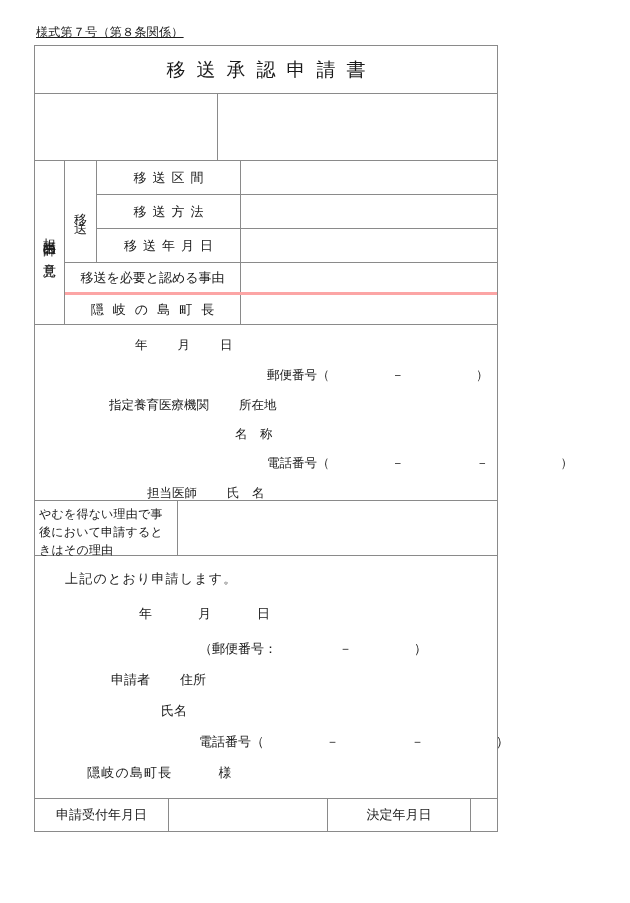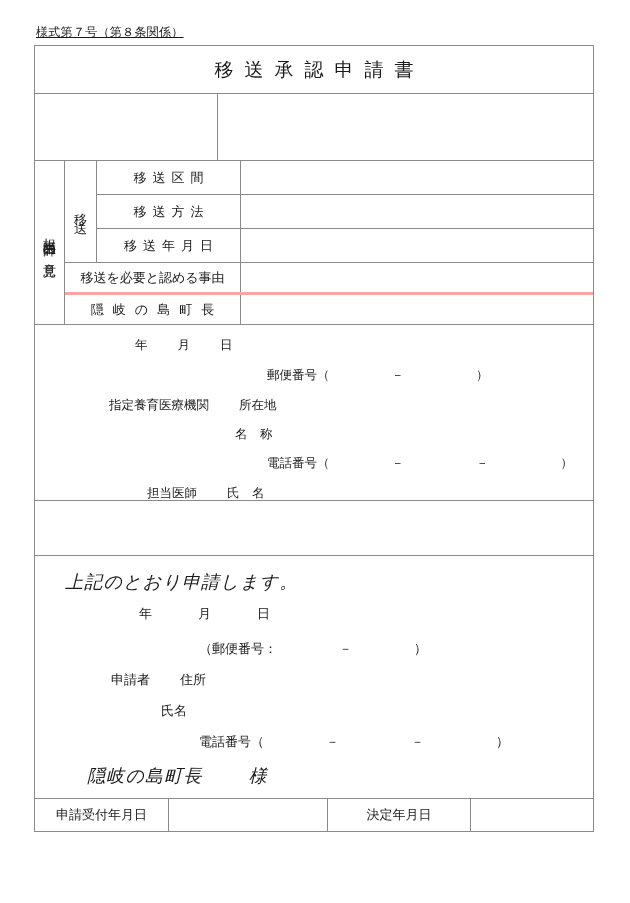--- a/index.html
+++ b/index.html
@@ -32,21 +32,21 @@
     letter-spacing: 0.3px;
     white-space: nowrap;
     text-decoration: underline;
   }
 
   
   .frame {
     position: absolute;
     left: 34px;
     top: 45px;
-    width: 560px;
+    width: 464px;
     border: 1px solid #8a8a8a;
     border-collapse: collapse;
     box-sizing: border-box;
   }
 
   .row {
     display: flex;
     border-bottom: 1px solid #8a8a8a;
     box-sizing: border-box;
   }
@@ -177,21 +177,21 @@
   }
   .reason-value { flex: 1; }
 
   
   .decl-block {
     position: relative;
     height: 242px;
     border-bottom: 1px solid #8a8a8a;
     font-size: 13px;
   }
-  .decl-head { font-size: 18px; letter-spacing: 1.2px; font-style: italic; }
+  .decl-head { font-size: 13px; letter-spacing: 1.2px; }
 
   
   .foot-row { display: flex; height: 32px; }
   .f-label1 { width: 134px; }
   .f-val1   { width: 159px; }
   .f-label2 { width: 143px; }
   .f-val2   { flex: 1; }
   .foot-row .cell { font-size: 13px; }
 </style>
 </head>
@@ -276,20 +276,25 @@
       <div class="ln" style="left:200px; top:101px;">名　称</div>
       <div class="ln" style="left:232px; top:130px;">
         <span>電話番号（</span><span class="gap-l"></span><span>－</span><span class="gap-xl"></span><span>－</span><span class="gap-xl"></span><span>）</span>
       </div>
       <div class="ln" style="left:112px; top:160px;">
         <span>担当医師</span><span class="gap-s"></span><span>氏　名</span>
       </div>
     </div>
 
     <div class="reason-row">
+      <div class="reason-label">
+        <div>やむを得ない理由で事</div>
+        <div>後において申請すると</div>
+        <div>きはその理由</div>
+      </div>
       <div class="reason-value cell"></div>
     </div>
 
     <div class="decl-block">
       <div class="ln decl-head" style="left:30px; top:14px;">上記のとおり申請します。</div>
       <div class="ln" style="left:104px; top:49px;">
         <span>年</span><span class="gap-m"></span><span>月</span><span class="gap-m"></span><span>日</span>
       </div>
       <div class="ln" style="left:164px; top:84px;">
         <span>（郵便番号：</span><span class="gap-l"></span><span>－</span><span class="gap-l"></span><span>）</span>

